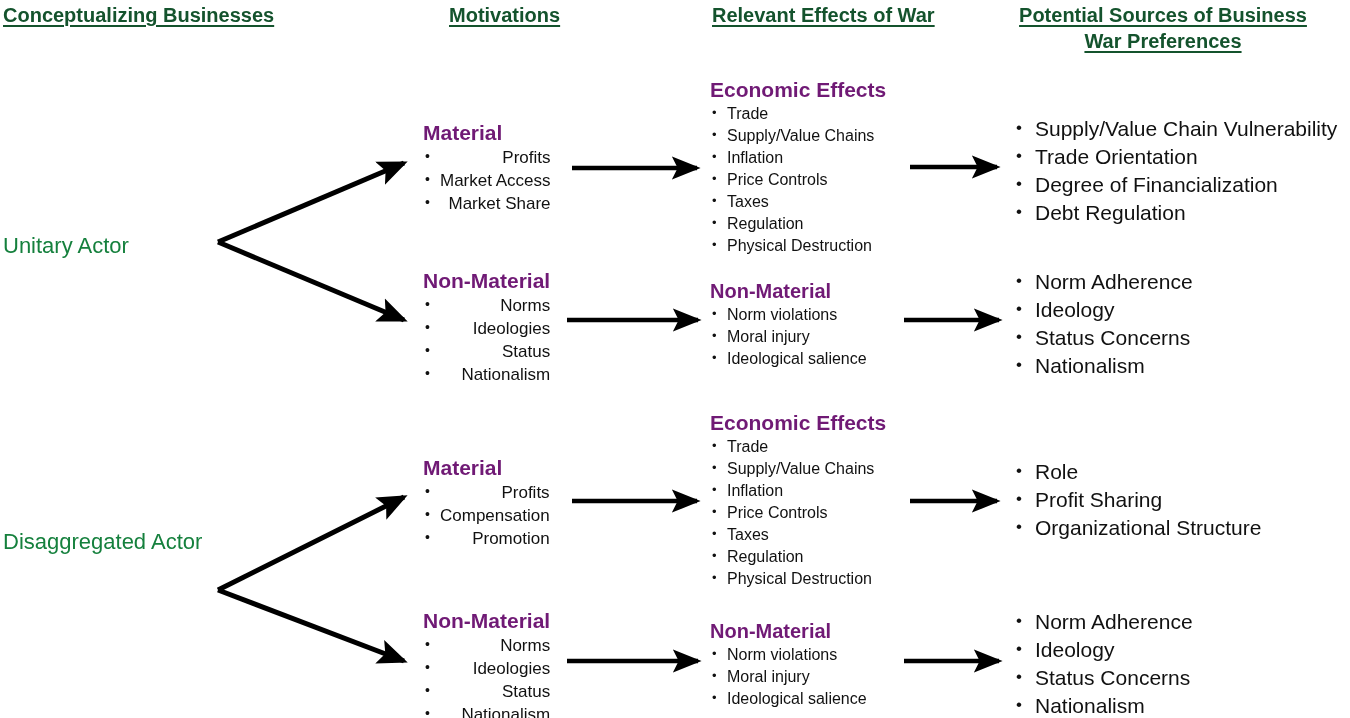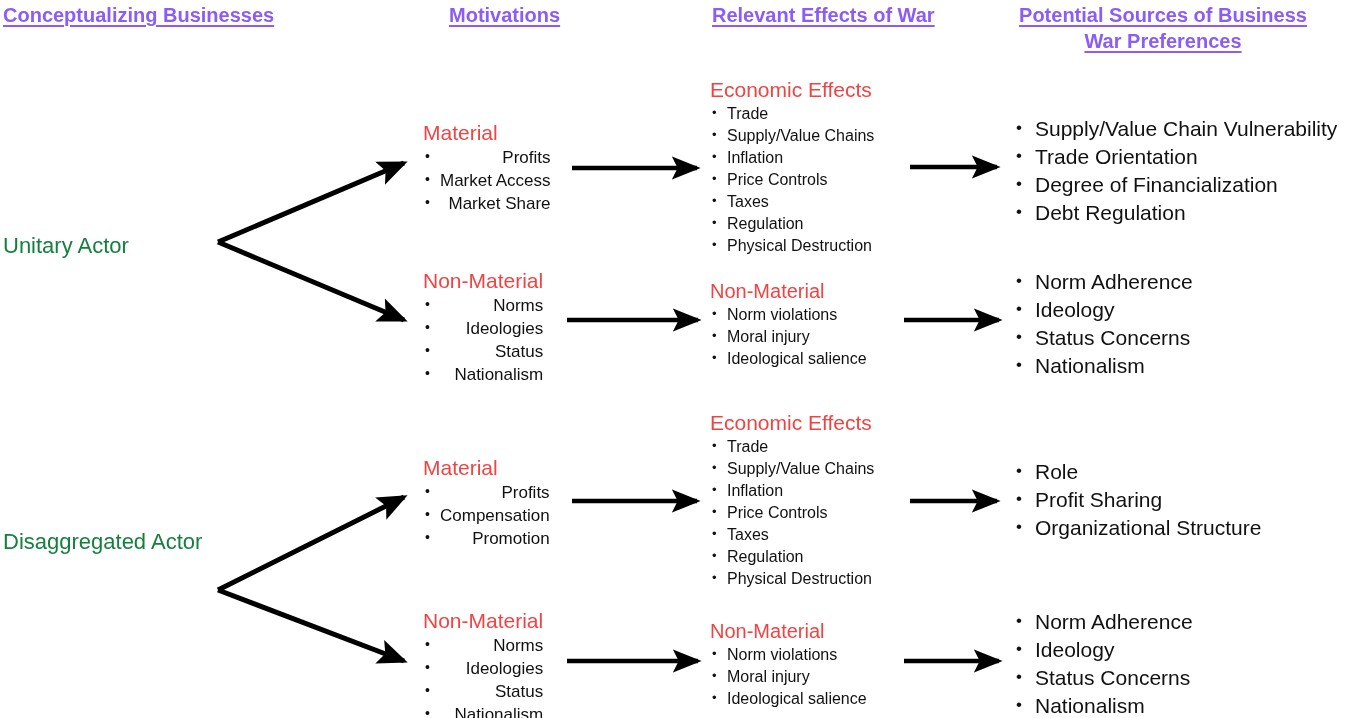--- a/index.html
+++ b/index.html
@@ -18,21 +18,21 @@
     overflow: hidden;
   }
   .col-header {
     position: absolute;
     font-size: 20px;
     font-weight: 700;
     text-decoration: underline;
     text-underline-offset: 3px;
     text-decoration-thickness: 2px;
     line-height: 1.3;
-    color: #8b5cf6;
+    color: #14532d;
     white-space: nowrap;
   }
   .col-header.center {
     text-align: center;
     white-space: normal;
   }
   .node {
     position: absolute;
   }
   .node-title {
@@ -84,22 +84,23 @@
     line-height: 28px;
     padding-left: 22px;
   }
   .bullets.lg li::before {
     font-size: 17px;
     left: 3px;
   }
   .mid-head {
     font-size: 21px;
     line-height: 26px;
-    color: #ef4444;
-    white-space: nowrap;
+    color: #701a75;
+    white-space: nowrap;
+    font-weight: bold;
   }
   .mid-head.small {
     font-size: 20px;
   }
   svg.arrows {
     position: absolute;
     left: 0;
     top: 0;
     width: 1350px;
     height: 718px;

